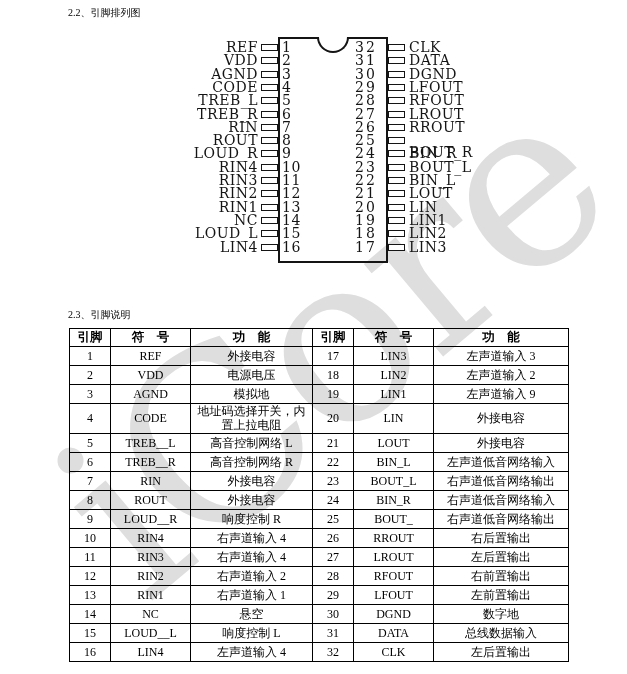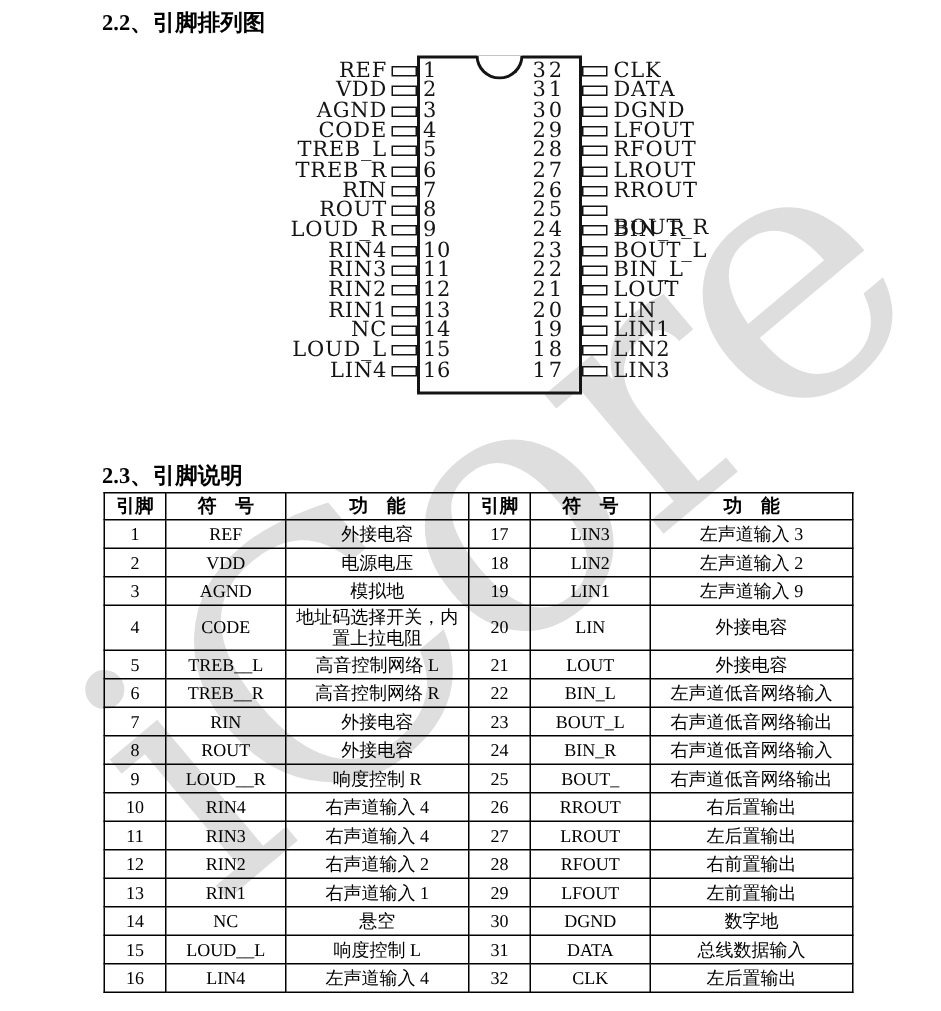--- a/index.html
+++ b/index.html
@@ -7,21 +7,21 @@
           font-family:"Liberation Serif","DejaVu Serif",serif; color:#000; }
 
   
   .watermark { position:absolute; left:330px; top:345px;
                transform:translate(-50%,-50%) rotate(-40deg);
                font-family:"DejaVu Serif",serif; font-size:235px; line-height:1;
                color:#dedede; white-space:nowrap; z-index:0; letter-spacing:-6px; }
 
   
   .sec { position:absolute; left:68px; margin:0; z-index:1;
-         font-family:"Liberation Serif",serif; font-size:15px; font-weight:bold; }
+         font-family:"Liberation Serif",serif; font-size:10px; font-weight:normal; }
 
   
   .chip-body  { position:absolute; left:278px; top:37px; width:110px; height:226px;
                 border:2px solid #141414; box-sizing:border-box; z-index:1; }
   .chip-notch { position:absolute; left:317px; top:37px; width:32px; height:16px;
                 background:#fff; border:2px solid #141414; border-top:none;
                 border-radius:0 0 16px 16px; box-sizing:border-box; z-index:2; }
   .pin-box  { position:absolute; width:17px; height:7px; border:1.5px solid #141414;
               box-sizing:border-box; background:#fff; z-index:1; }
   .pin-box.left  { left:261px; }

